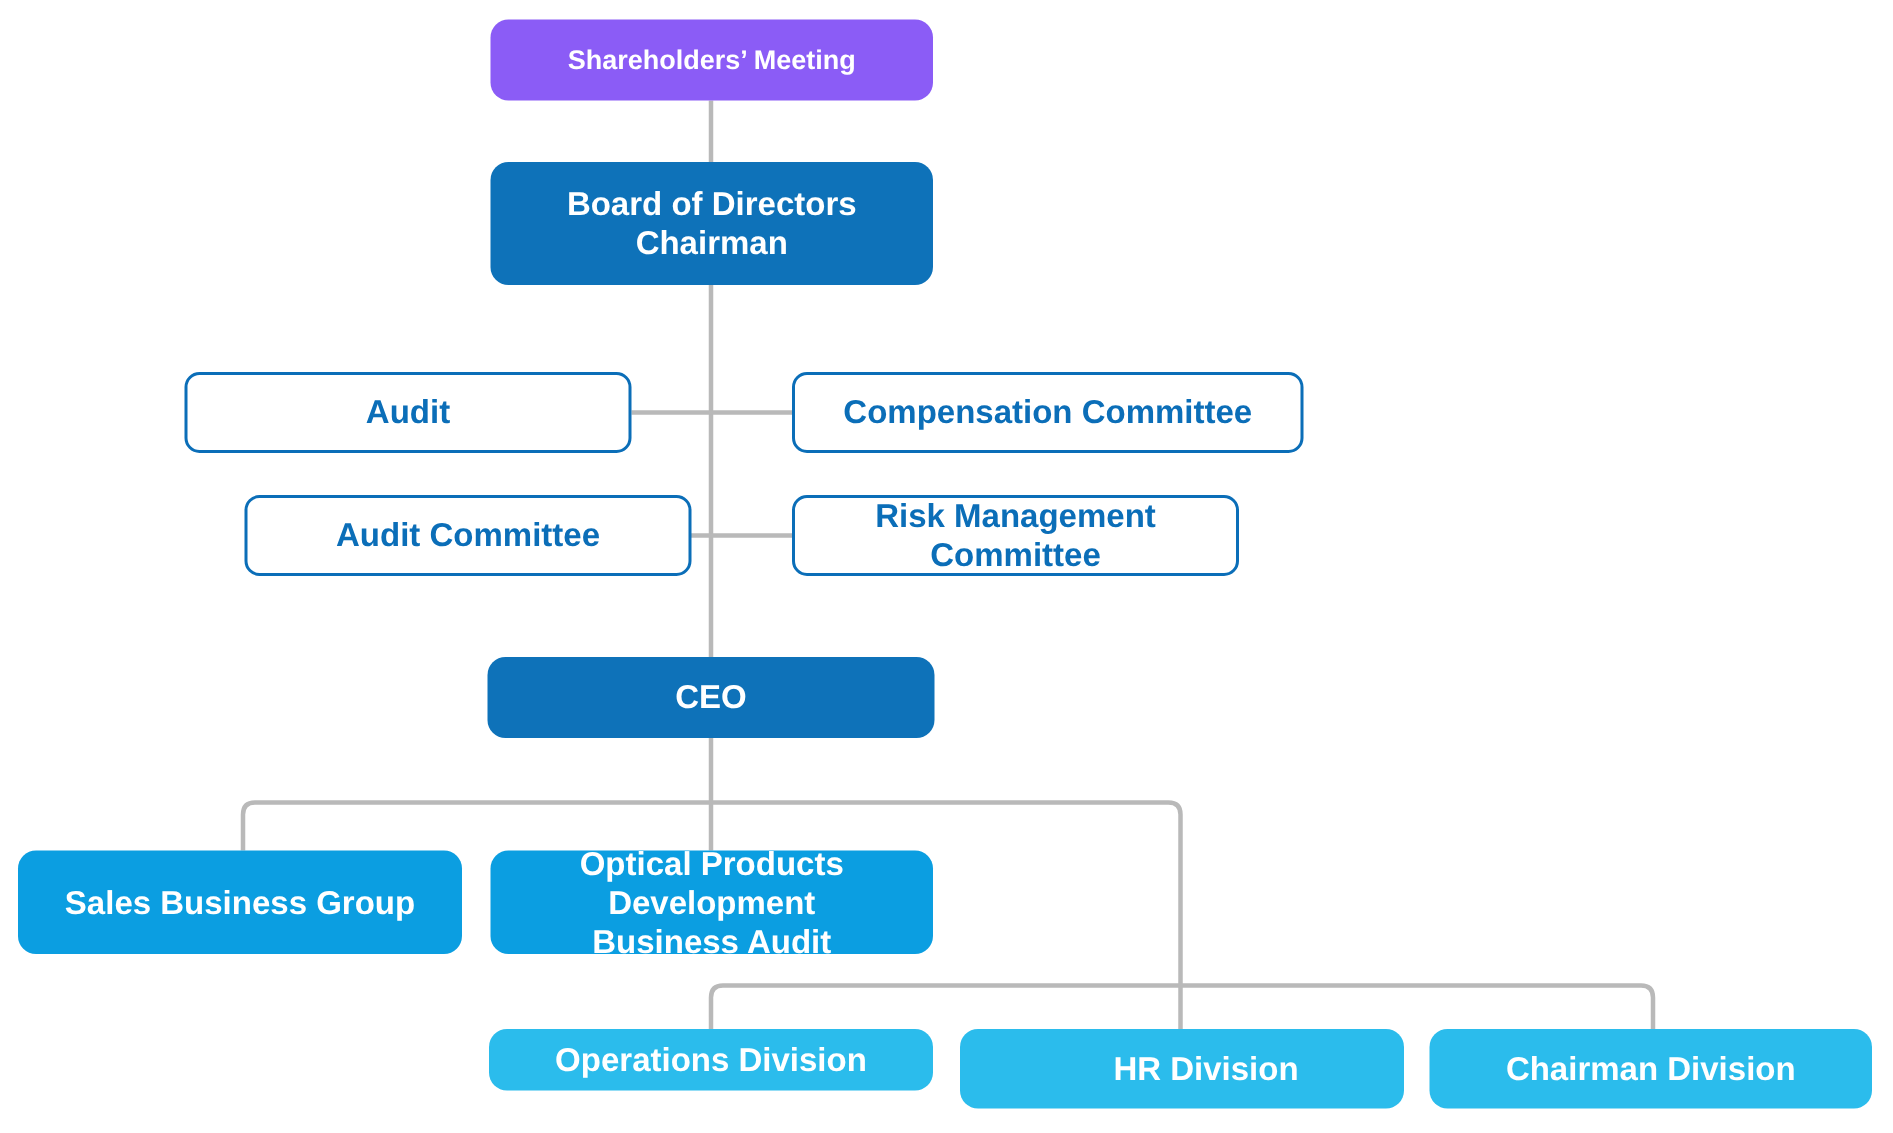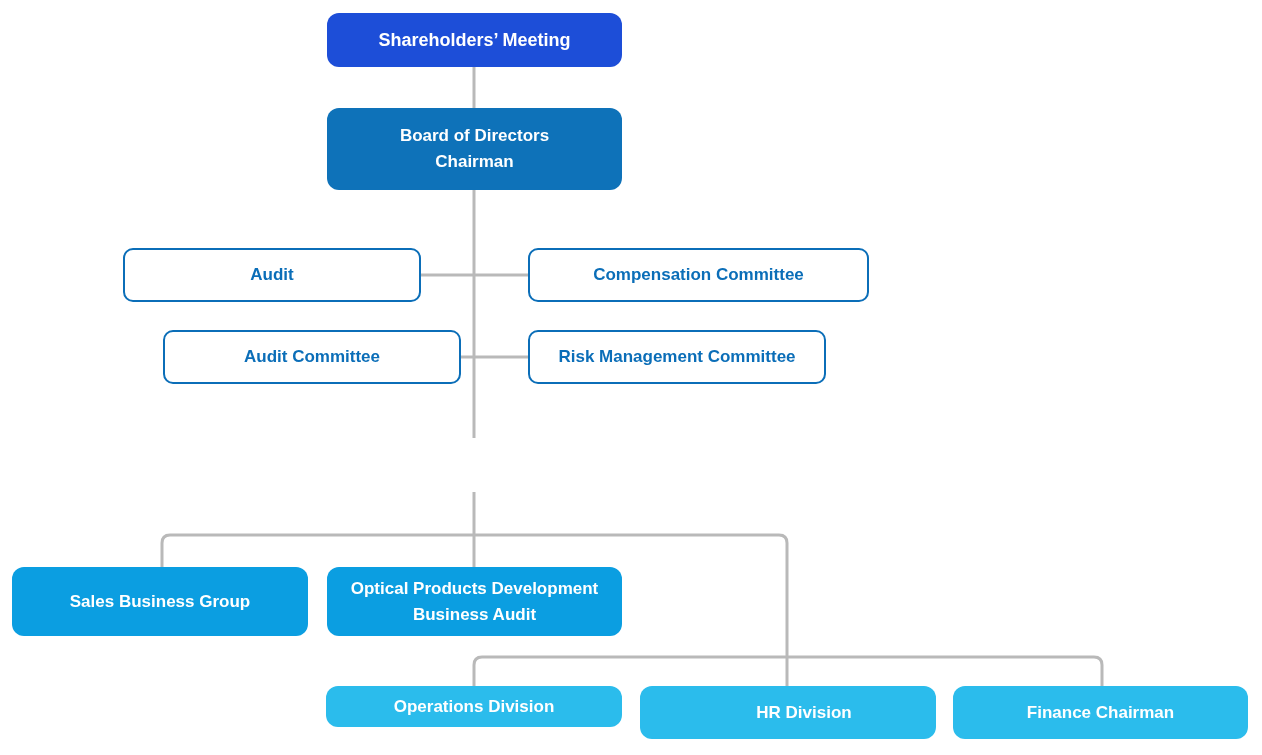--- a/index.html
+++ b/index.html
@@ -28,23 +28,23 @@
     align-items: center;
     justify-content: center;
     text-align: center;
     box-sizing: border-box;
     font-weight: 700;
     border-radius: 12px;
   }
   .node .label {
     white-space: pre-line;
     line-height: 26px;
-    font-size: 17px;
+    font-size: 22px;
   }
-  .lvl1 { background: #1d4ed8; color: #ffffff; }
+  .lvl1 { background: #8b5cf6; color: #ffffff; }
   .lvl1 .label { font-size: 18px; }
   .lvl2 { background: #0e72b9; color: #ffffff; }
   .committee {
     background: #ffffff;
     border: 2px solid #0b6eb8;
     color: #0b6eb8;
     border-radius: 10px;
   }
   .lvl3 { background: #0b9ee1; color: #ffffff; }
   .lvl4 { background: #2bbcec; color: #ffffff; }
@@ -96,35 +96,38 @@
   </div>
 
   <div id="n-auditcom" class="node committee">
     <span class="label">Audit Committee</span>
   </div>
 
   <div id="n-risk" class="node committee">
     <span class="label">Risk Management Committee</span>
   </div>
 
+  <div id="n-ceo" class="node lvl2">
+    <span class="label">CEO</span>
+  </div>
 
   <div id="n-sales" class="node lvl3">
     <span class="label">Sales Business Group</span>
   </div>
 
   <div id="n-optical" class="node lvl3">
     <span class="label">Optical Products Development
 Business Audit</span>
   </div>
 
   <div id="n-operations" class="node lvl4">
     <span class="label">Operations Division</span>
   </div>
 
   <div id="n-hr" class="node lvl4">
     <span class="label">HR Division</span>
   </div>
 
   <div id="n-finance" class="node lvl4">
-    <span class="label">Finance Chairman</span>
+    <span class="label">Chairman Division</span>
   </div>
 
 </div>
 
 </body></html>

